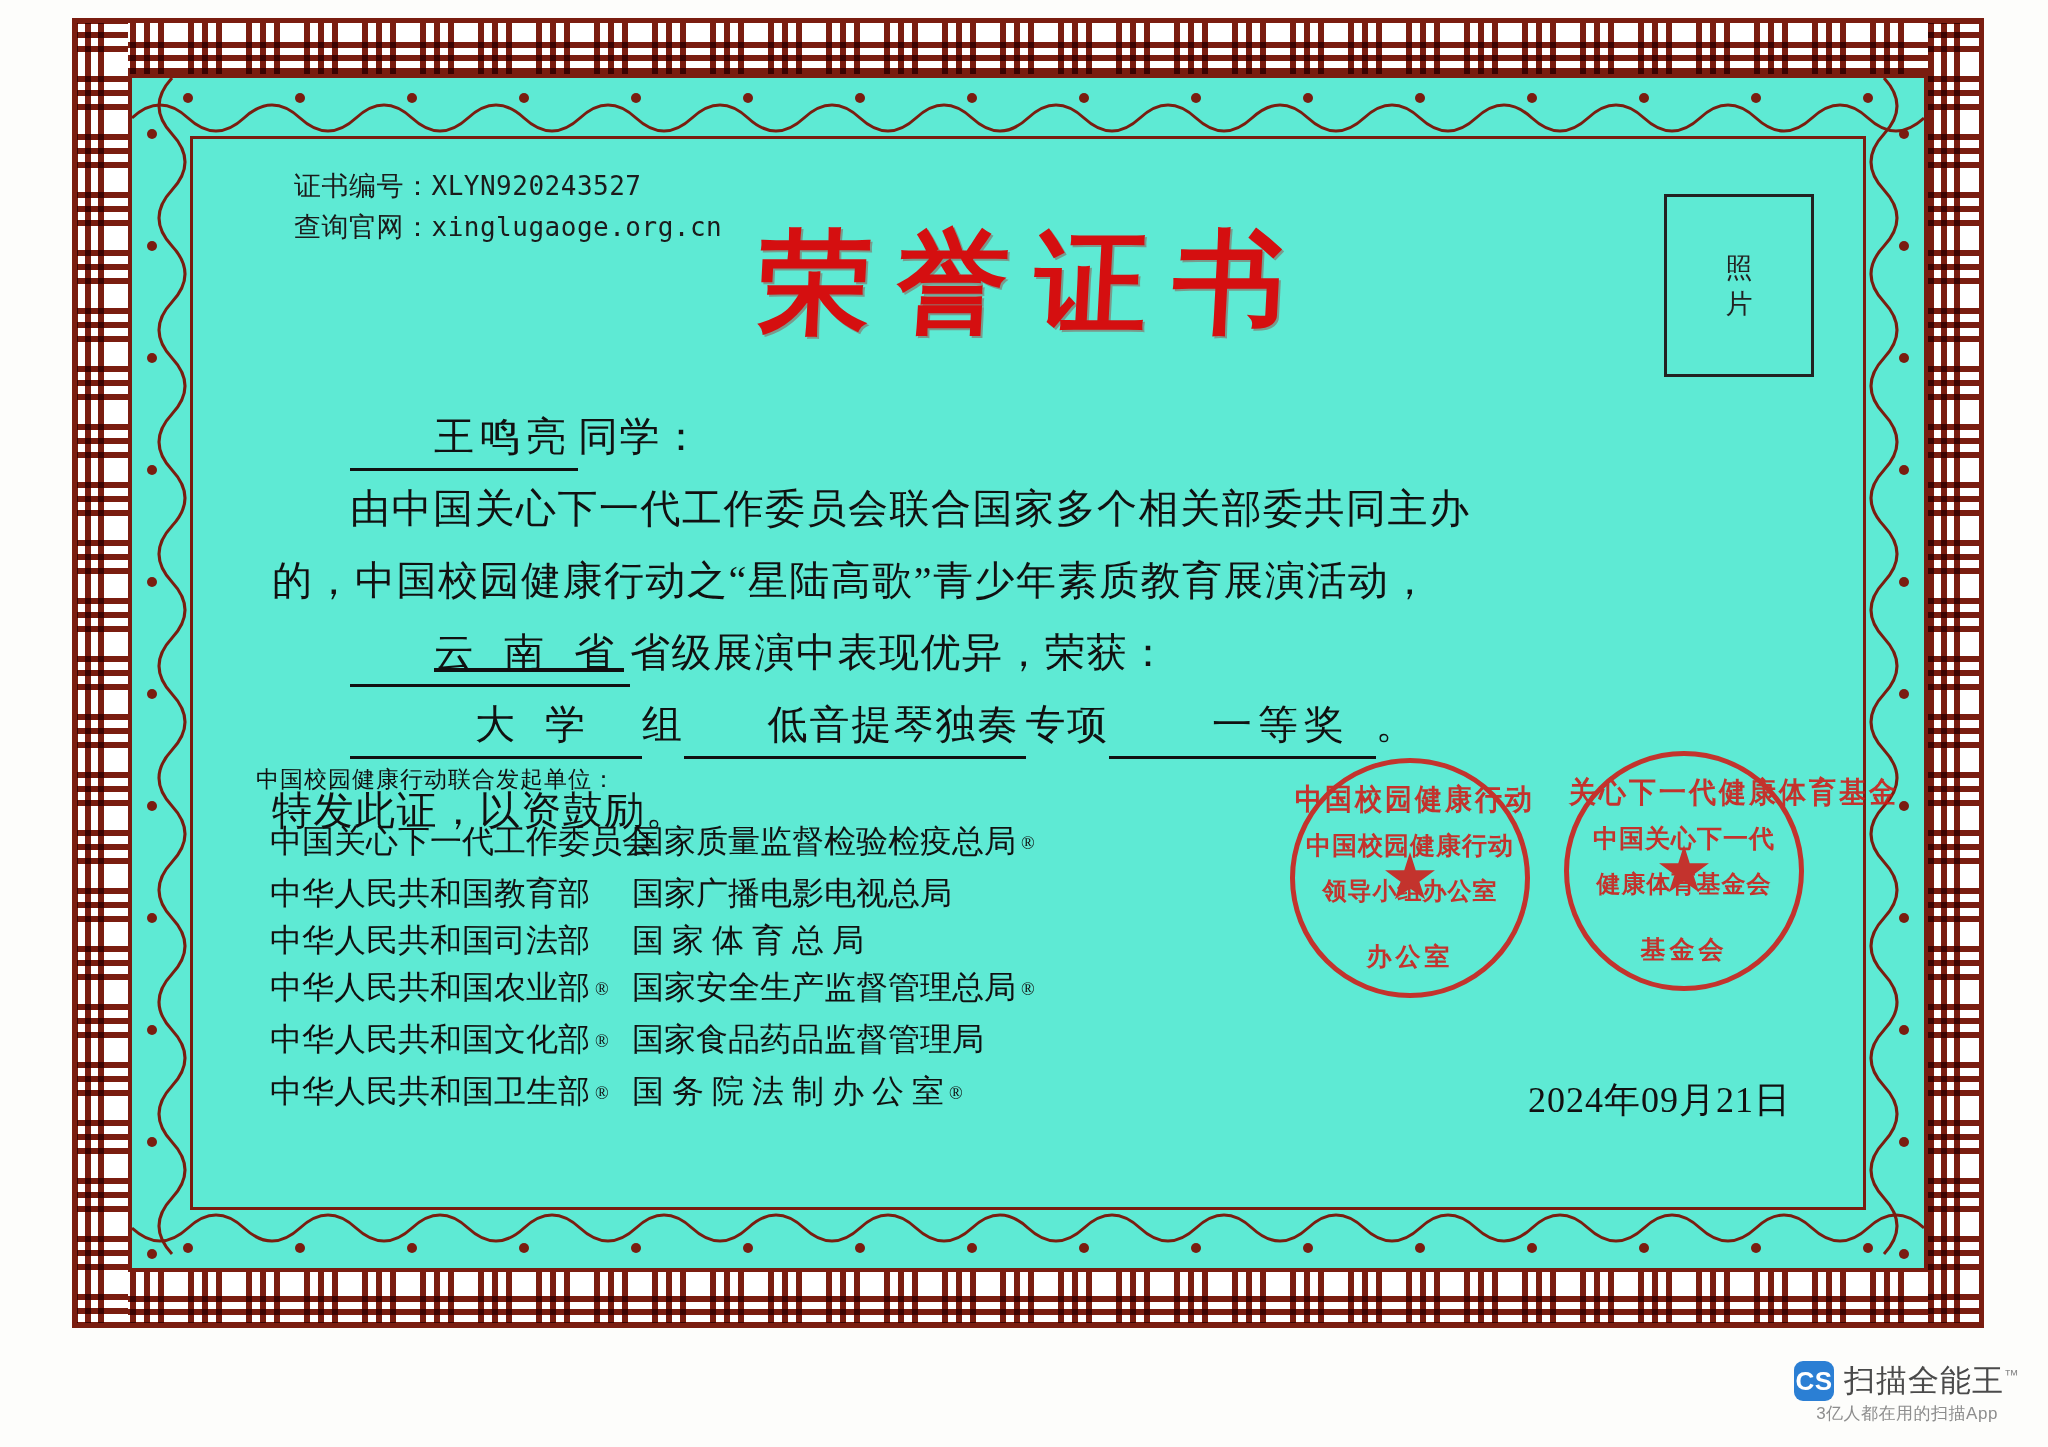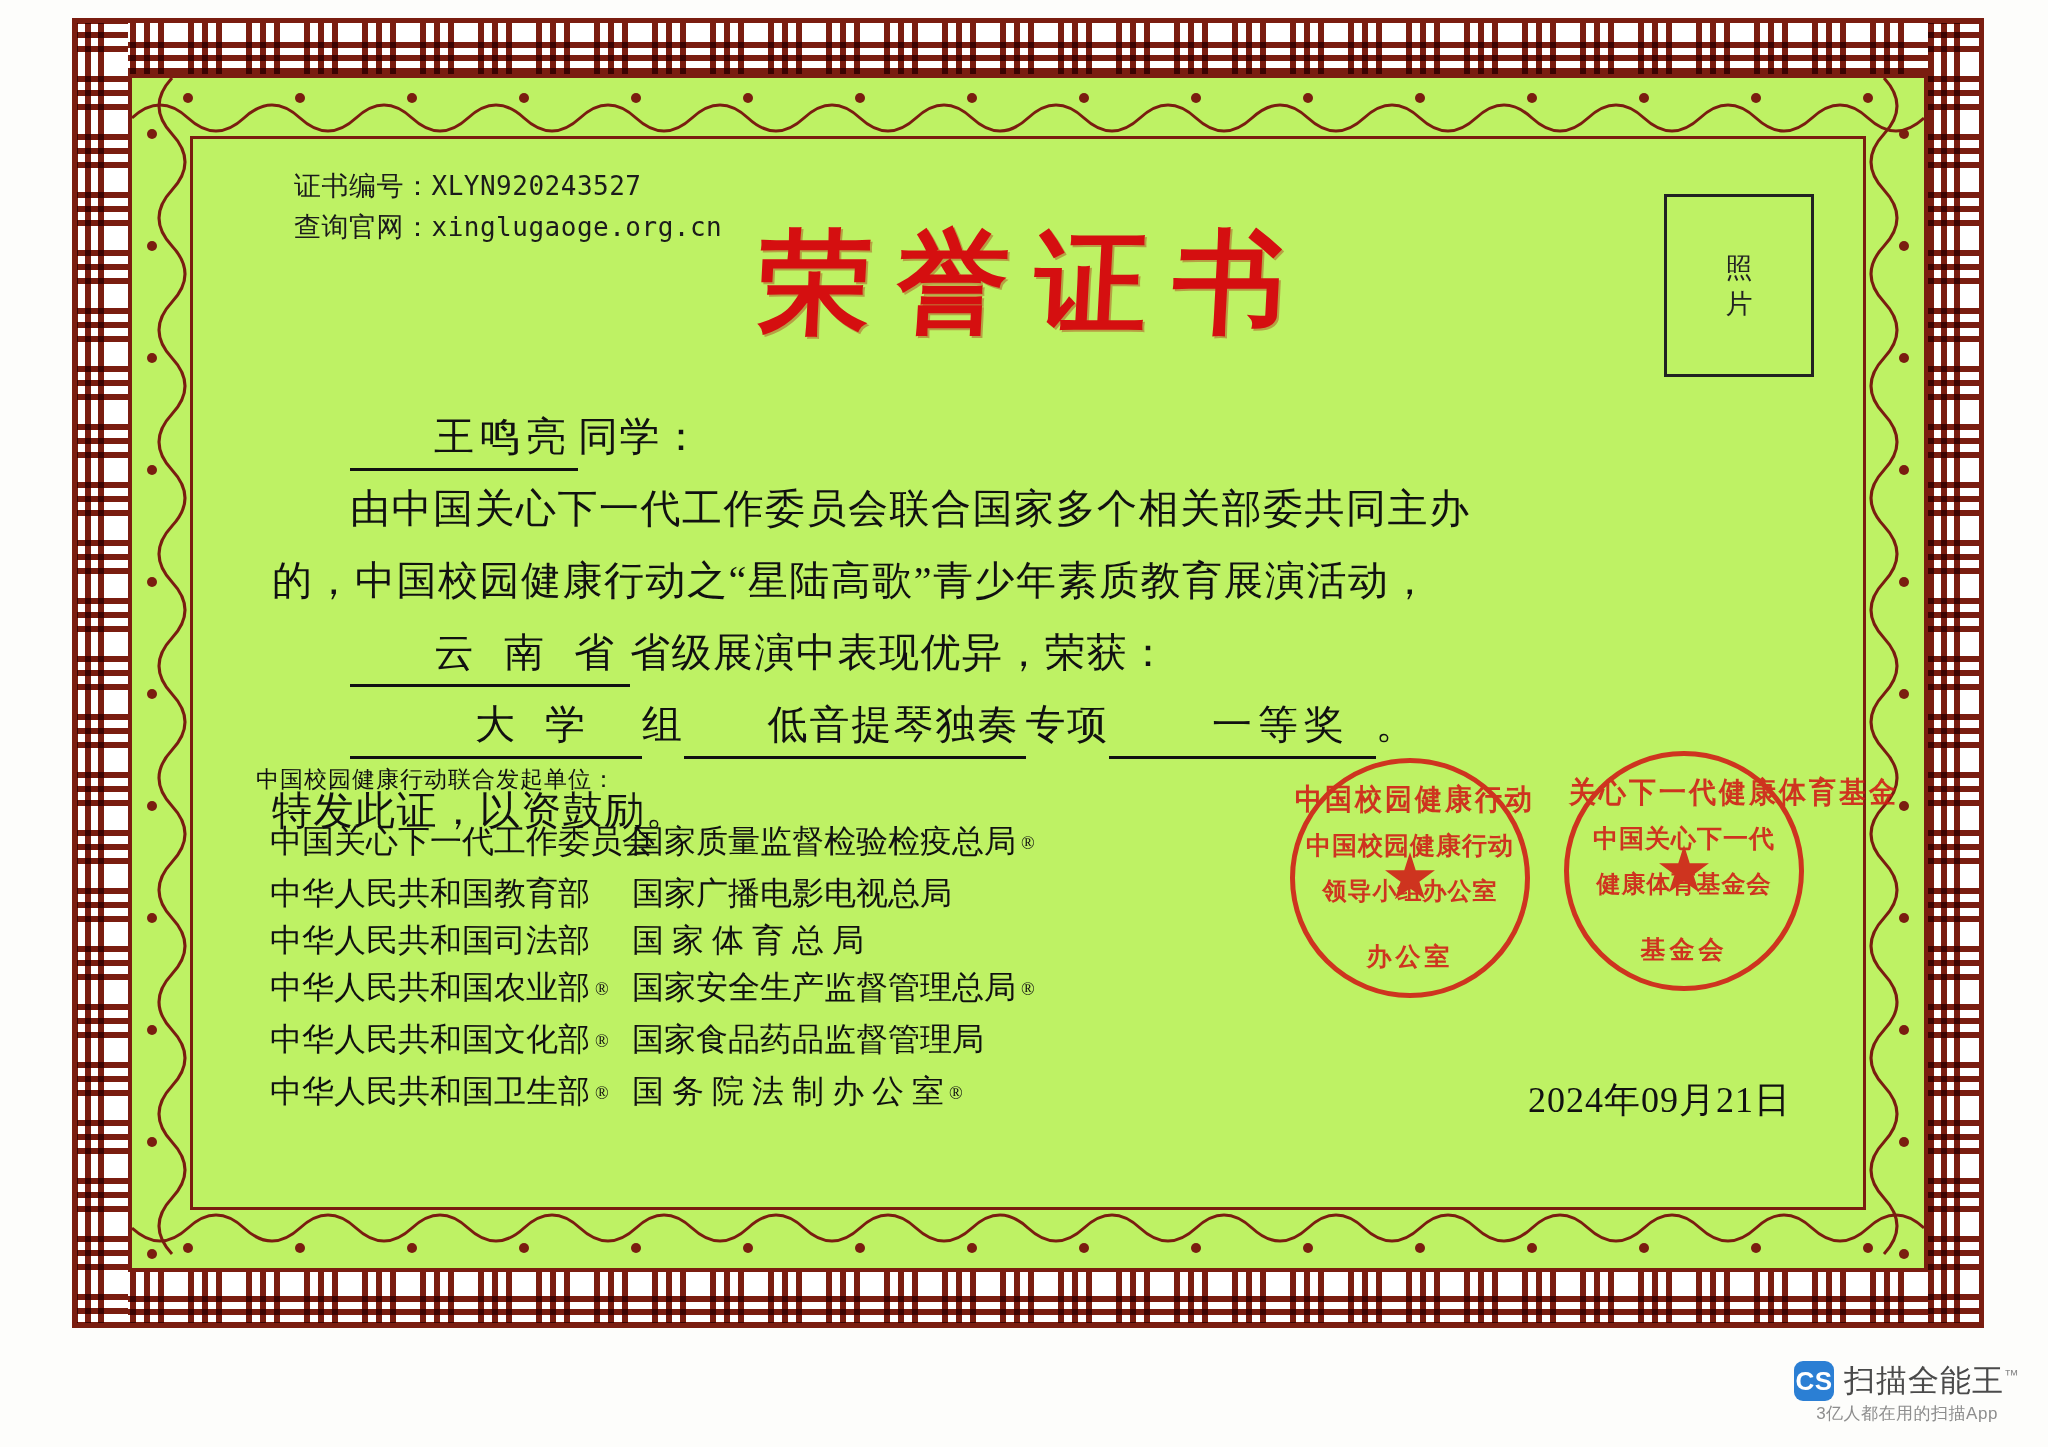--- a/index.html
+++ b/index.html
@@ -24,21 +24,21 @@
     background: #fdfdfb;
   }
 
   
   #cert {
     position: absolute;
     left: 72px;
     top: 18px;
     width: 1912px;
     height: 1310px;
-    background: #bef264;
+    background: #5eead4;
     box-sizing: border-box;
   }
 
   
   .border-band {
     position: absolute;
     background-color: #ffffff;
   }
   .band-h {
     height: 56px;
@@ -194,21 +194,21 @@
 
   .fill {
     display: inline-block;
     text-align: center;
     border-bottom: 3px solid #111;
     padding: 0 6px 2px 6px;
     line-height: 58px;
     vertical-align: baseline;
   }
   .fill.name   { min-width: 210px; letter-spacing: 6px; margin-top: 12px; }
-  .fill.prov   { min-width: 215px; letter-spacing: 10px; }
+  .fill.prov   { min-width: 215px; letter-spacing: 10px; text-decoration: underline; }
   .fill.group  { min-width: 280px; letter-spacing: 10px; }
   .fill.item   { min-width: 300px; letter-spacing: 2px; }
   .fill.prize  { min-width: 255px; letter-spacing: 6px; }
 
   .notice {
     margin-top: 14px;
   }
 
   
   .sponsors-title {

